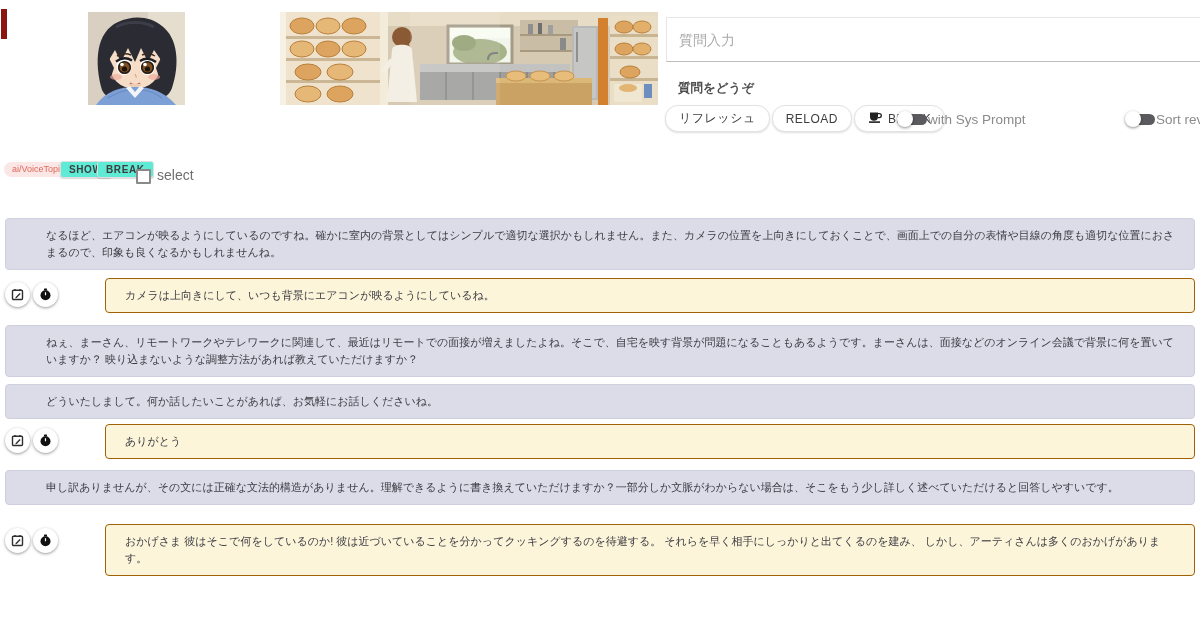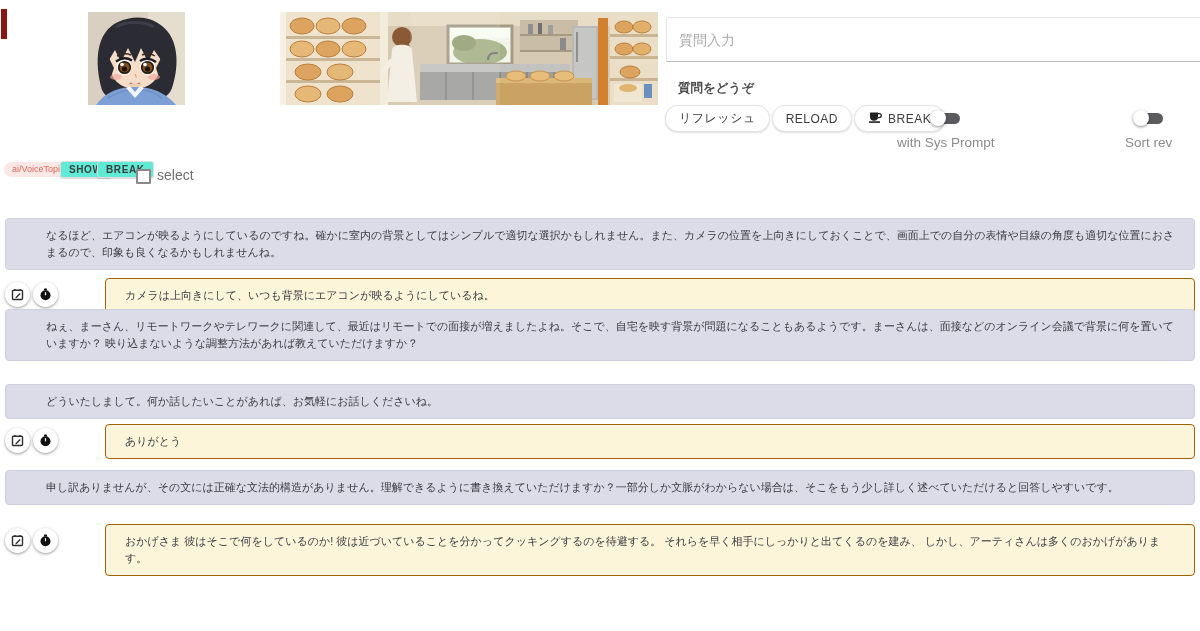--- a/index.html
+++ b/index.html
@@ -20,21 +20,21 @@
   .input-wrap input::placeholder { color:#ababab; }
 
   .prompt-label { position:absolute; left:678px; top:80px; font-size:12.5px; font-weight:600; color:#4f4f4f; }
 
   .btn-row { position:absolute; left:665px; top:105px; display:flex; gap:2px; }
   .hbtn { display:inline-flex; align-items:center; justify-content:center; gap:6px; height:27px;
     padding:0 13px; background:#fff; border:1px solid #e3e3e3; border-radius:13px;
     box-shadow:0 1px 2px rgba(0,0,0,.13); font-size:12px; font-weight:500; letter-spacing:.5px;
     color:#3d3d3d; cursor:pointer; font-family:inherit; }
 
-  .toggle-group { position:absolute; display:flex; align-items:center; gap:9px; height:18px;flex-direction:column; }
+  .toggle-group { position:absolute; display:flex; align-items:center; gap:0; height:18px; }
   .tg1 { left:897px; top:110px; }
   .tg2 { left:1125px; top:110px; }
   .tgl { position:relative; width:31px; height:16px; cursor:pointer; flex:none; }
   .tgl-track { position:absolute; left:4px; top:3px; width:26px; height:11px; background:#5b5b5f; border-radius:6px; }
   .tgl-thumb { position:absolute; left:0; top:0; width:16px; height:16px; background:#fff;
     border-radius:50%; box-shadow:0 1px 3px rgba(0,0,0,.45); }
   .tgl-label { font-size:13.5px; color:#8b8b8b; white-space:nowrap; }
 
   .tag { position:absolute; left:4px; top:162px; height:15px; line-height:15px; padding:0 8px;
     background:#fbe7e5; color:#e2685c; font-size:9px; font-weight:500; border-radius:8px; cursor:pointer; }
@@ -239,21 +239,21 @@
               <rect x="5" y="0.4" width="3" height="2.2" rx="0.5" fill="#111"></rect>
               <circle cx="6.5" cy="7.3" r="5" fill="#111"></circle>
               <path d="M6.5 7.3 L6.5 4.2" stroke="#fff" stroke-width="1.2"></path>
             </svg>
           </span>
         </button>
       </div>
       <div class="bubble user">カメラは上向きにして、いつも背景にエアコンが映るようにしているね。</div>
     </div>
 
-    <div class="row" style="top:309px">
+    <div class="row" style="top:325px">
       <div class="bubble ai">ねぇ、まーさん、リモートワークやテレワークに関連して、最近はリモートでの面接が増えましたよね。そこで、自宅を映す背景が問題になることもあるようです。まーさんは、面接などのオンライン会議で背景に何を置いていますか？ 映り込まないような調整方法があれば教えていただけますか？</div>
     </div>
 
     <div class="row" style="top:384px">
       <div class="bubble ai">どういたしまして。何か話したいことがあれば、お気軽にお話しくださいね。</div>
     </div>
 
     <div class="row" style="top:424px">
       <div class="msg-actions">
         <button class="circle-btn">

